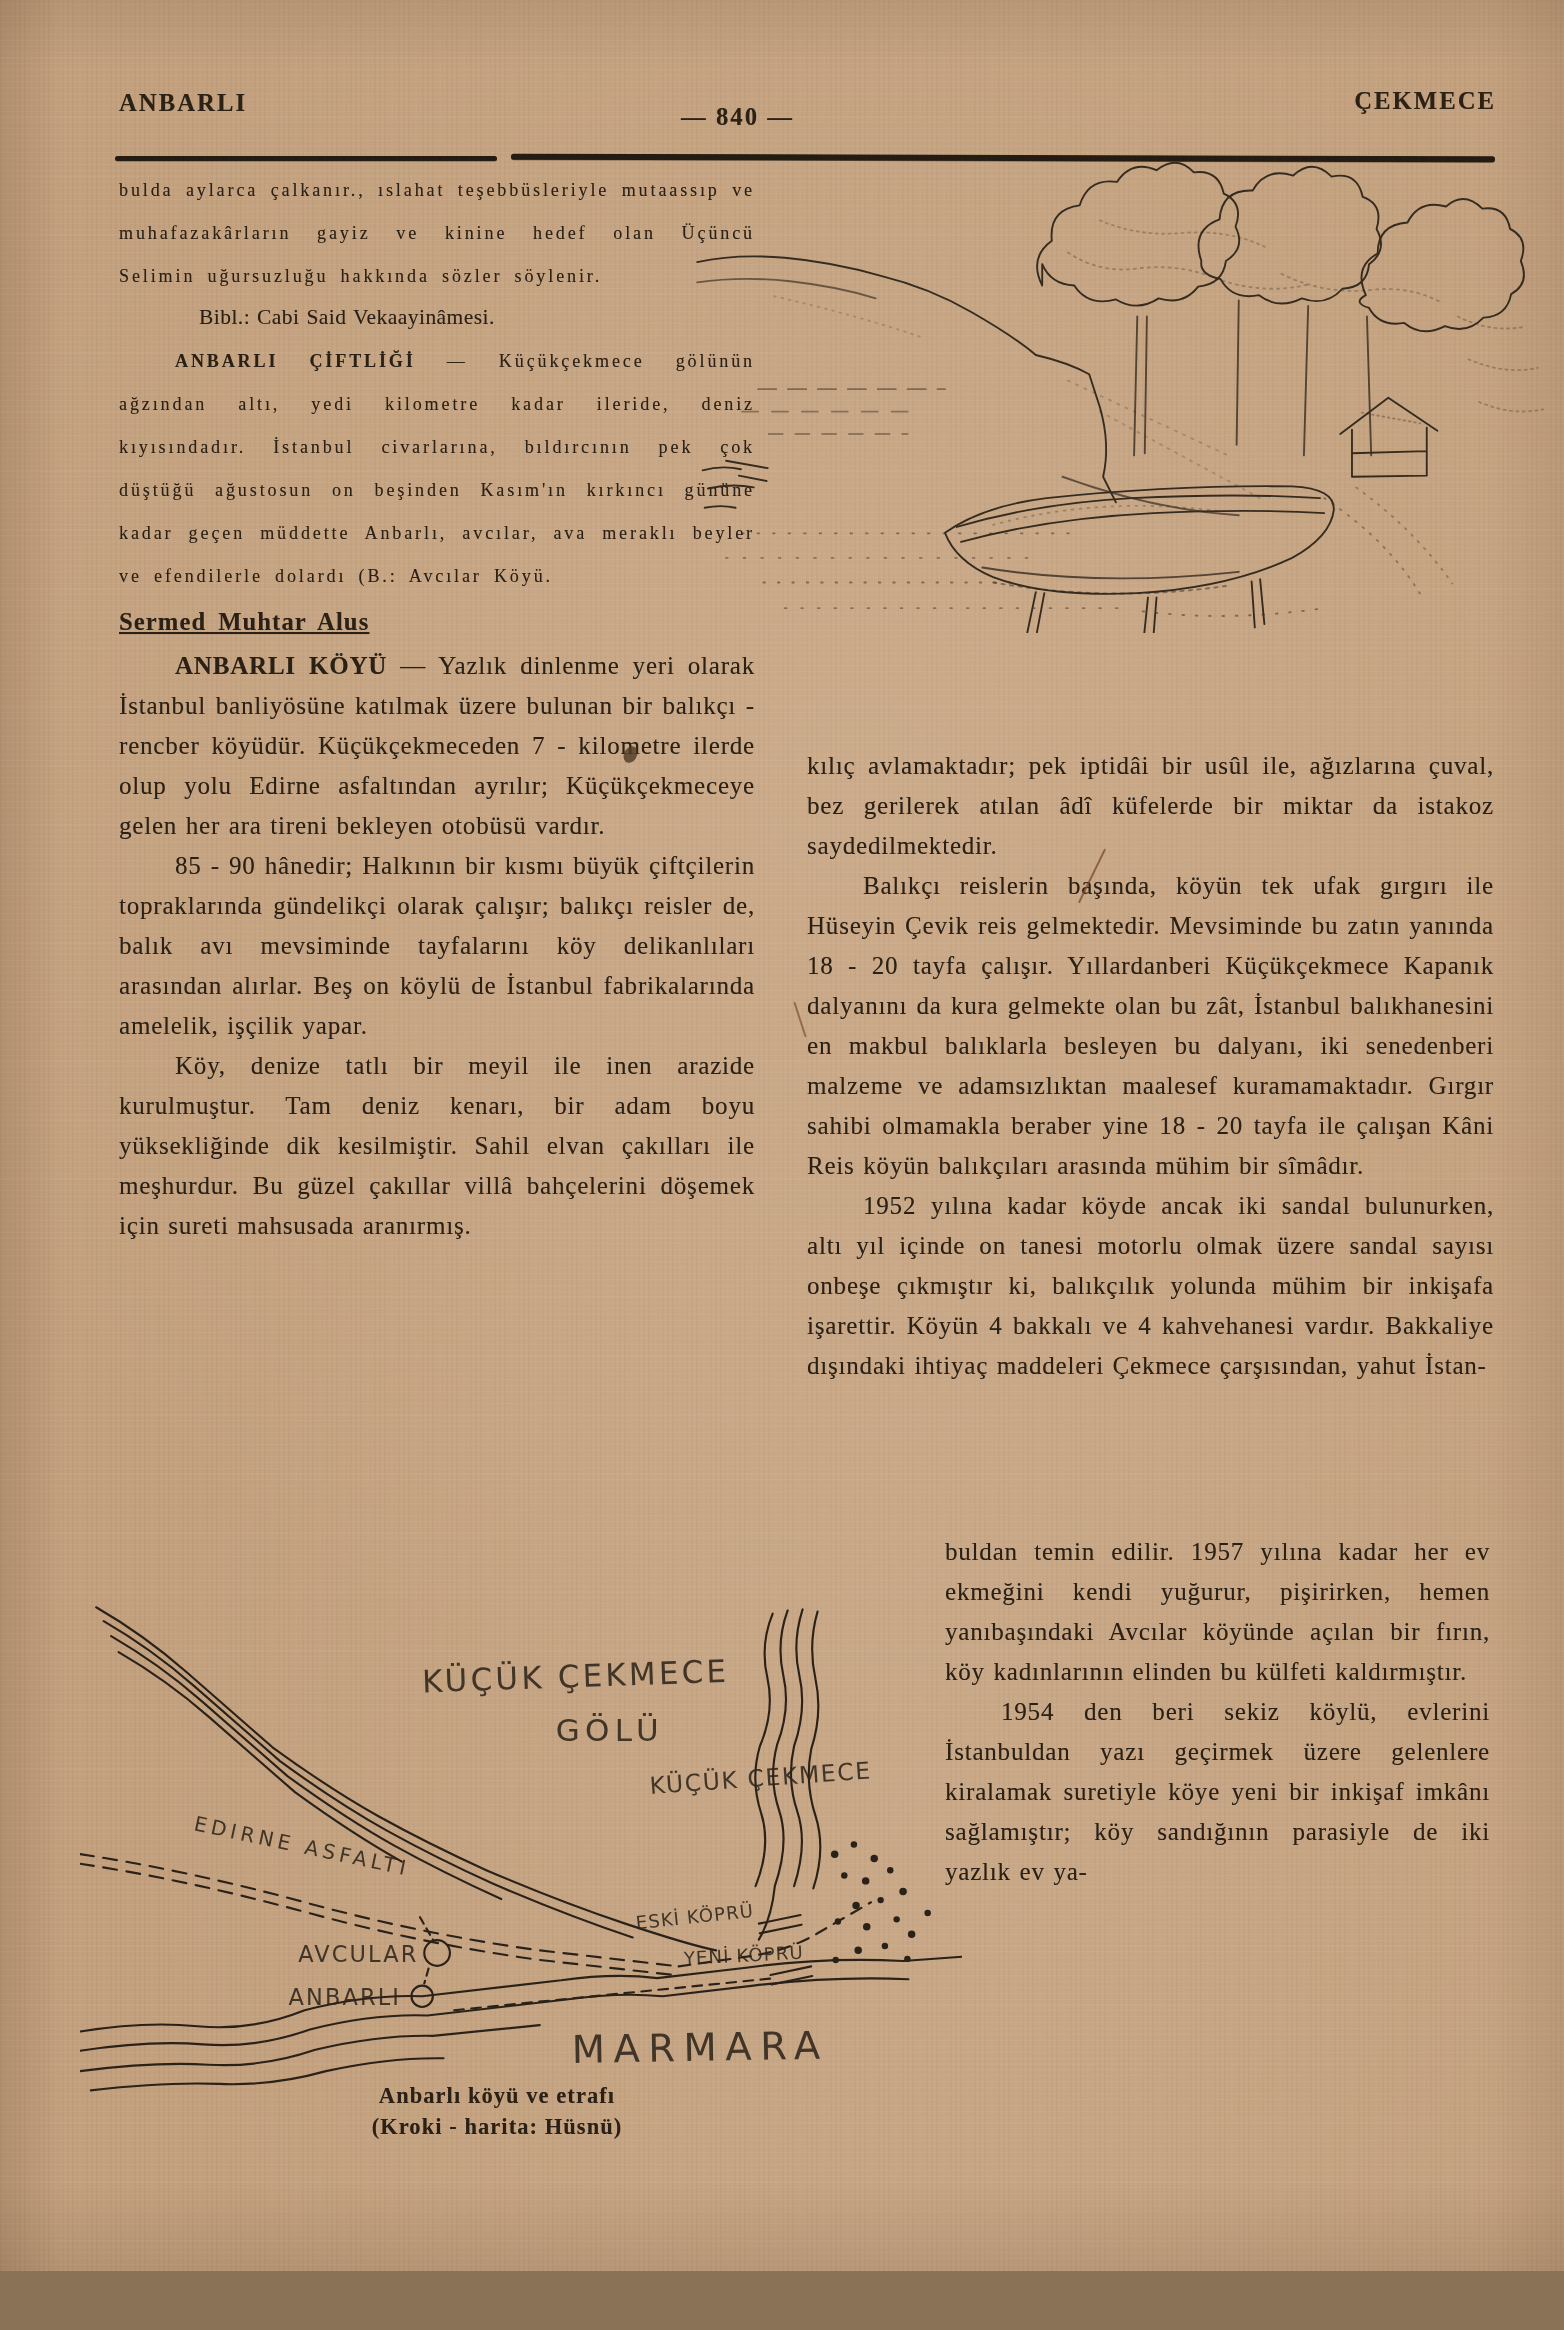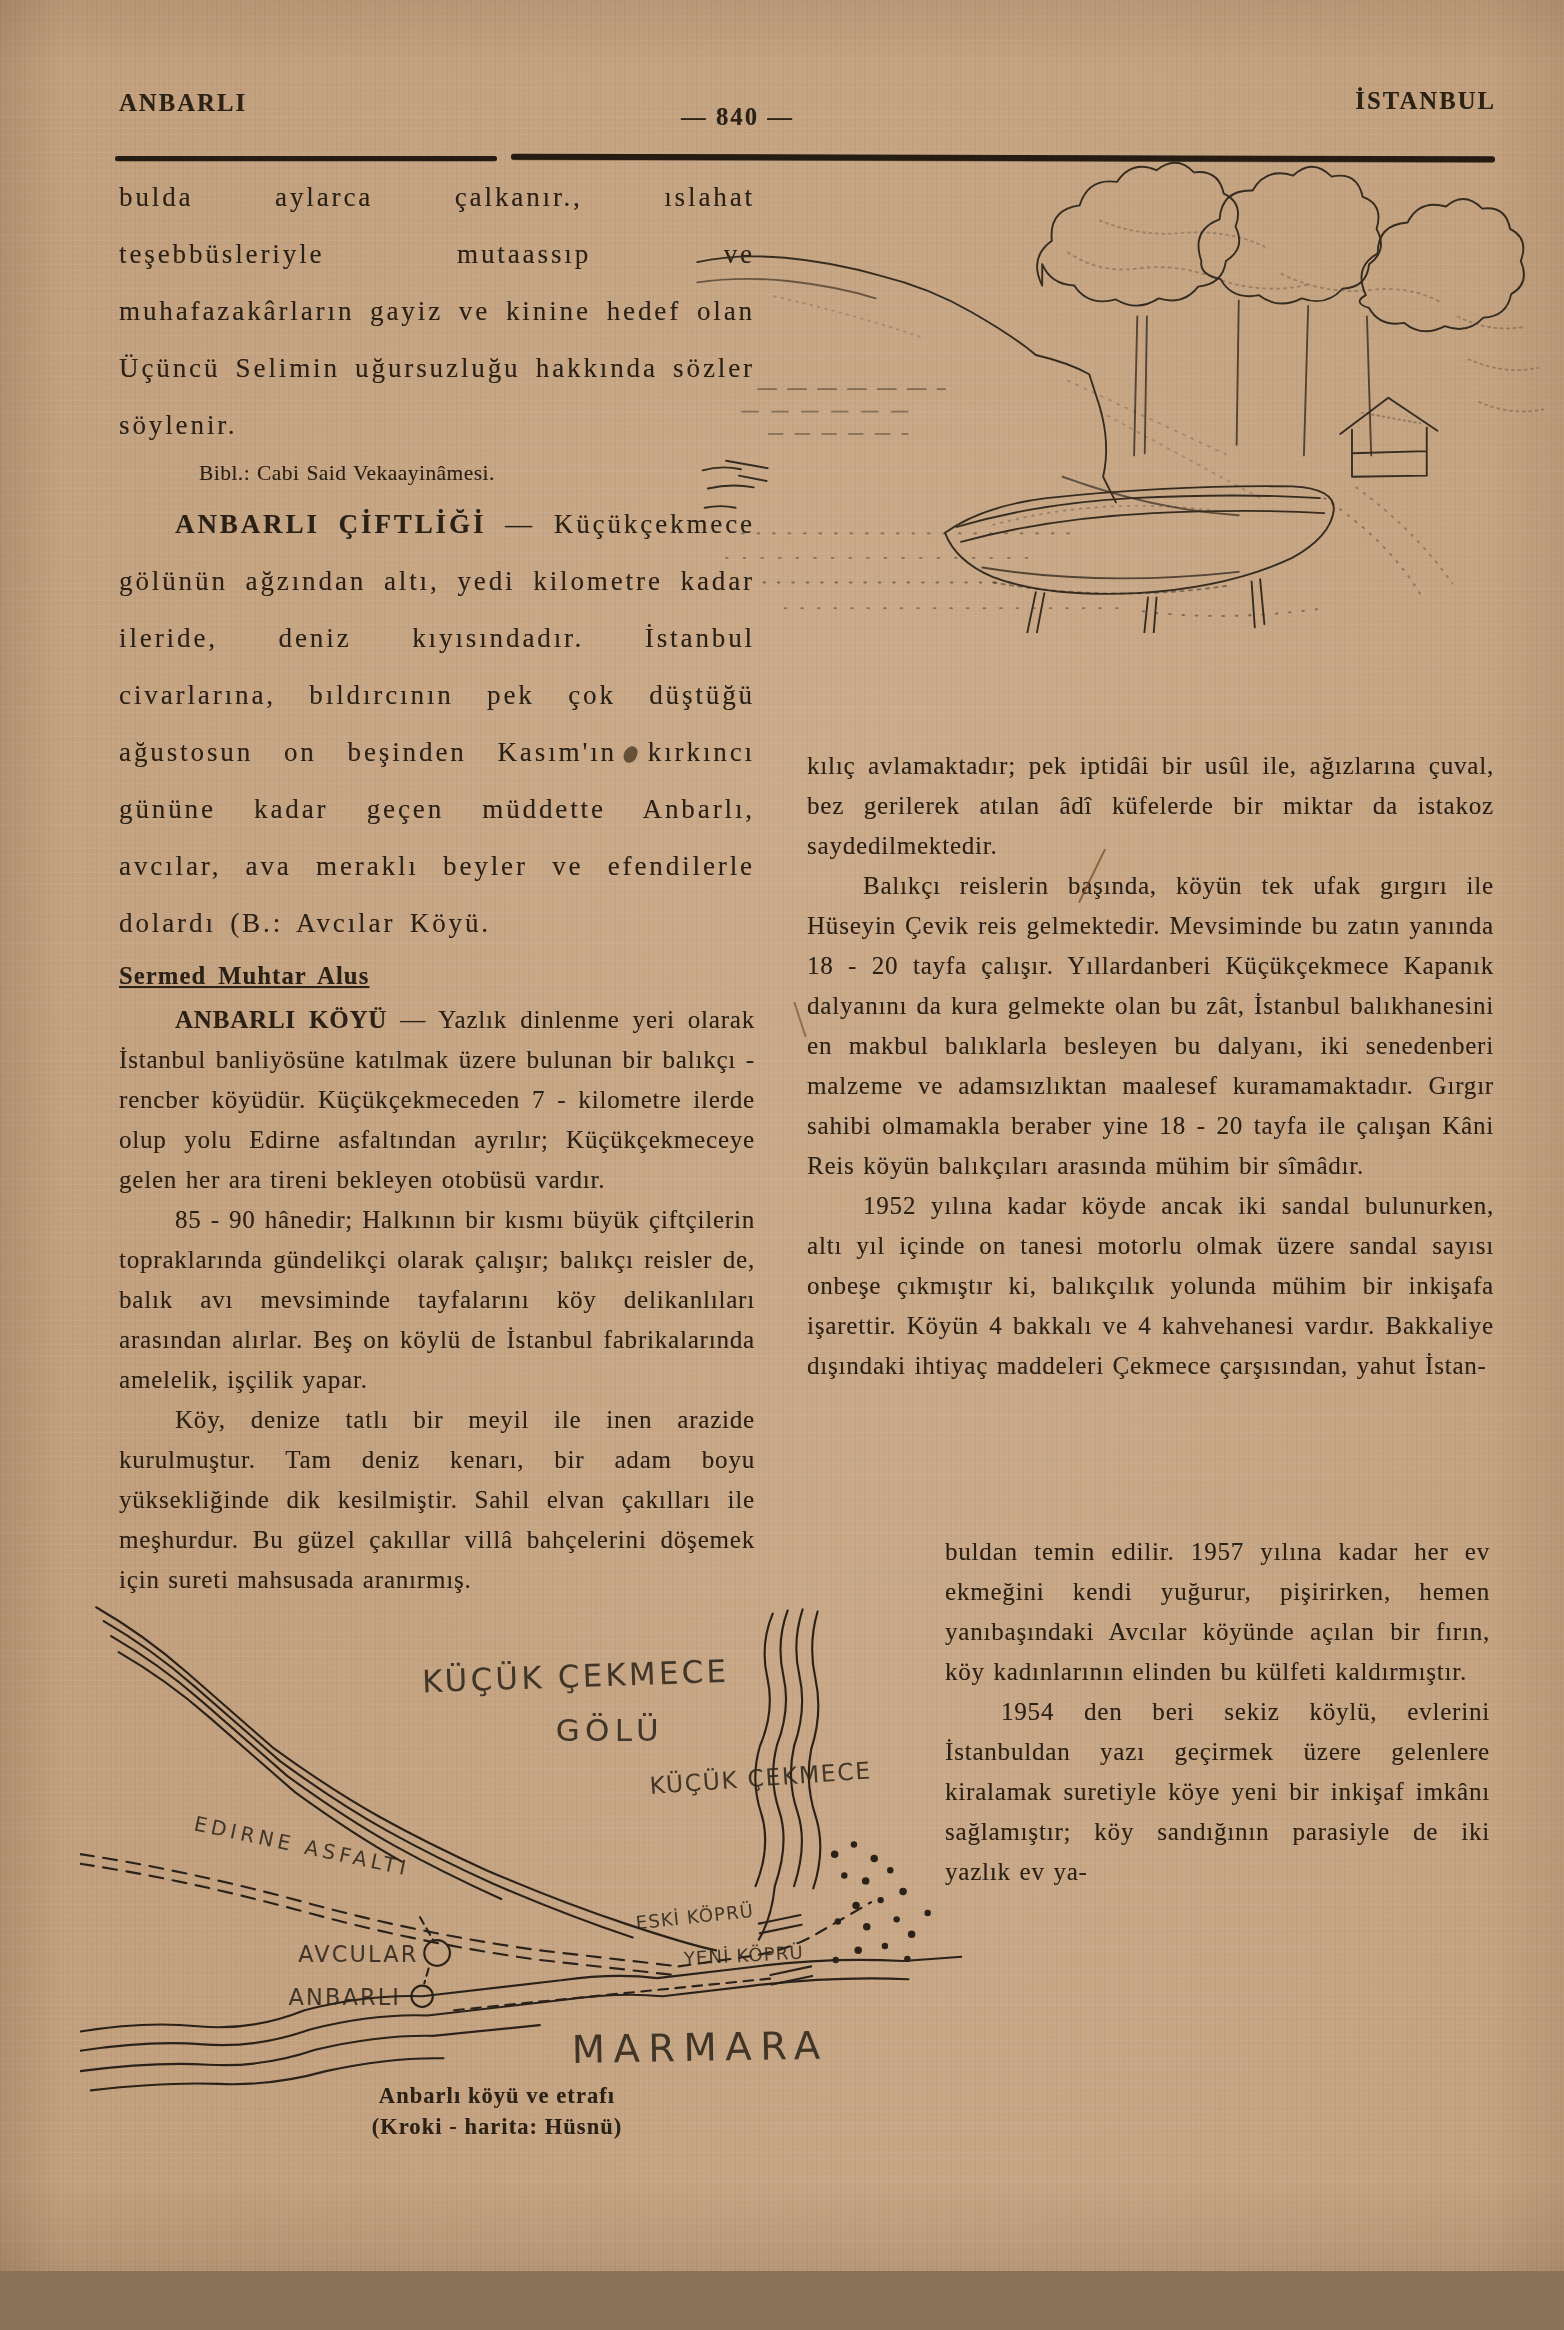--- a/index.html
+++ b/index.html
@@ -18,21 +18,21 @@
     font-family:"Liberation Serif","DejaVu Serif",serif;
     color:#2a2015;
   }
   .abs{position:absolute;}
   .hdr{font-size:24.6px; font-weight:bold; letter-spacing:2.1px; color:#2b2114;
        text-shadow:0.3px 0.3px 0.5px rgba(43,33,20,.4); white-space:nowrap;}
   .rule{background:#241c12; border-radius:2.7px; box-shadow:0 0.5px 0 rgba(36,28,18,.5);}
   
   .col p{margin:0; text-align:justify; text-align-last:left;
          text-shadow:0.2px 0.2px 0.4px rgba(42,32,21,.33);}
-  .hi{font-size:27px; line-height:57px; letter-spacing:2.9px; word-spacing:4.8px;}
+  .hi{font-size:18px; line-height:43px; letter-spacing:2.9px; word-spacing:4.8px;}
   .lo{font-size:25px; line-height:40px; letter-spacing:0.8px; word-spacing:1.6px;}
   .indent{text-indent:56px;}
   .bibl{font-size:21.4px !important; line-height:32px !important; letter-spacing:0.5px !important;
         word-spacing:1.1px !important; text-indent:80px; margin-top:3.2px !important;}
   .sig{text-align:right !important; font-weight:bold; font-size:24.6px !important;
        line-height:37px !important; letter-spacing:1.1px !important; padding-right:23.5px;
        margin-top:5.3px !important;text-decoration:underline;}
   .sp{margin-top:6.4px !important;}
   .runin{font-weight:bold;}
   .cap{text-align:center; font-weight:bold; font-size:22.4px; line-height:31px;
@@ -45,21 +45,21 @@
   .mark{background:#7a4a2e; border-radius:1.6px;}
   .blot{background:#4d3a24; border-radius:60% 40% 55% 45%; opacity:.8;}
 </style>
 </head>
 <body>
 
 <div class="page">
 
   <div class="abs hdr" style="left:119px; top:89px;">ANBARLI</div>
   <div class="abs hdr" style="left:620px; top:103px; width:235px; text-align:center;">— 840 —</div>
-  <div class="abs hdr" style="left:1304px; top:87px; width:192px; text-align:right;">İSTANBUL</div>
+  <div class="abs hdr" style="left:1304px; top:87px; width:192px; text-align:right;">ÇEKMECE</div>
 
   <div class="abs rule" style="left:115px; top:156px; width:382px; height:5.3px;"></div>
   <div class="abs rule" style="left:511px; top:155px; width:984px; height:5.9px; transform:rotate(0.15deg);"></div>
 
   <div class="abs col" style="left:119px; top:169px; width:636px;">
     <p class="hi">bulda aylarca çalkanır., ıslahat teşebbüsleriyle mutaassıp ve muhafazakârların gayiz ve kinine hedef olan Üçüncü Selimin uğursuzluğu hakkında sözler söylenir.</p>
     <p class="hi bibl">Bibl.: Cabi Said Vekaayinâmesi.</p>
     <p class="hi indent sp"><b class="runin">ANBARLI ÇİFTLİĞİ</b> <span>— Küçükçekmece gölünün ağzından altı, yedi kilometre kadar ileride, deniz kıyısındadır. İstanbul civarlarına, bıldırcının pek çok düştüğü ağustosun on beşinden Kasım'ın kırkıncı gününe kadar geçen müddette Anbarlı, avcılar, ava meraklı beyler ve efendilerle dolardı (B.: Avcılar Köyü.</span></p>
     <p class="hi sig">Sermed Muhtar Alus</p>
     <p class="lo indent sp"><b class="runin">ANBARLI KÖYÜ</b> <span>— Yazlık dinlenme yeri olarak İstanbul banliyösüne katılmak üzere bulunan bir balıkçı - rencber köyüdür. Küçükçekmeceden 7 - kilometre ilerde olup yolu Edirne asfaltından ayrılır; Küçükçekmeceye gelen her ara tireni bekleyen otobüsü vardır.</span></p>

